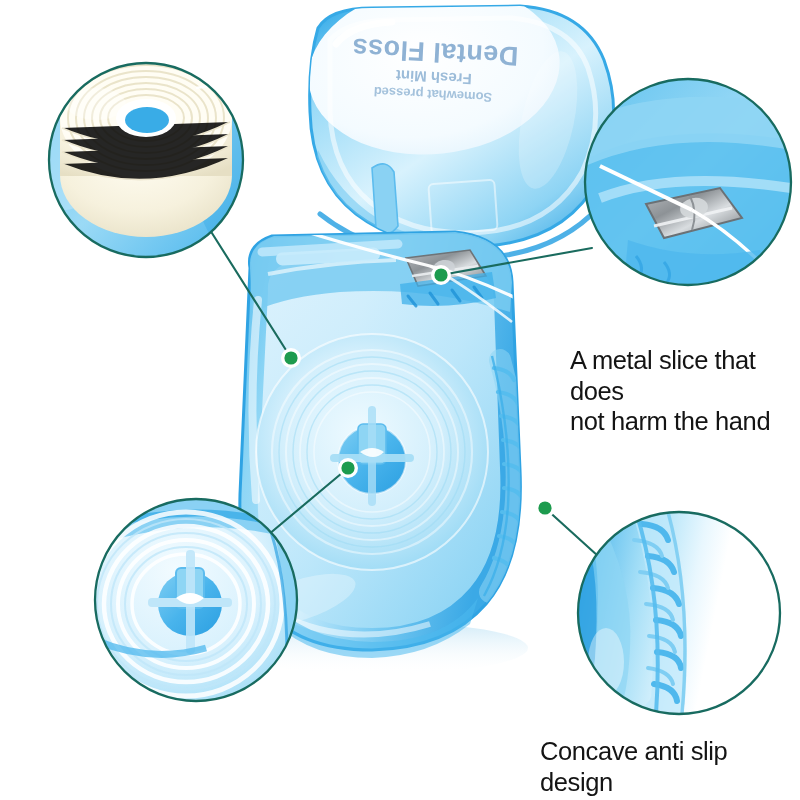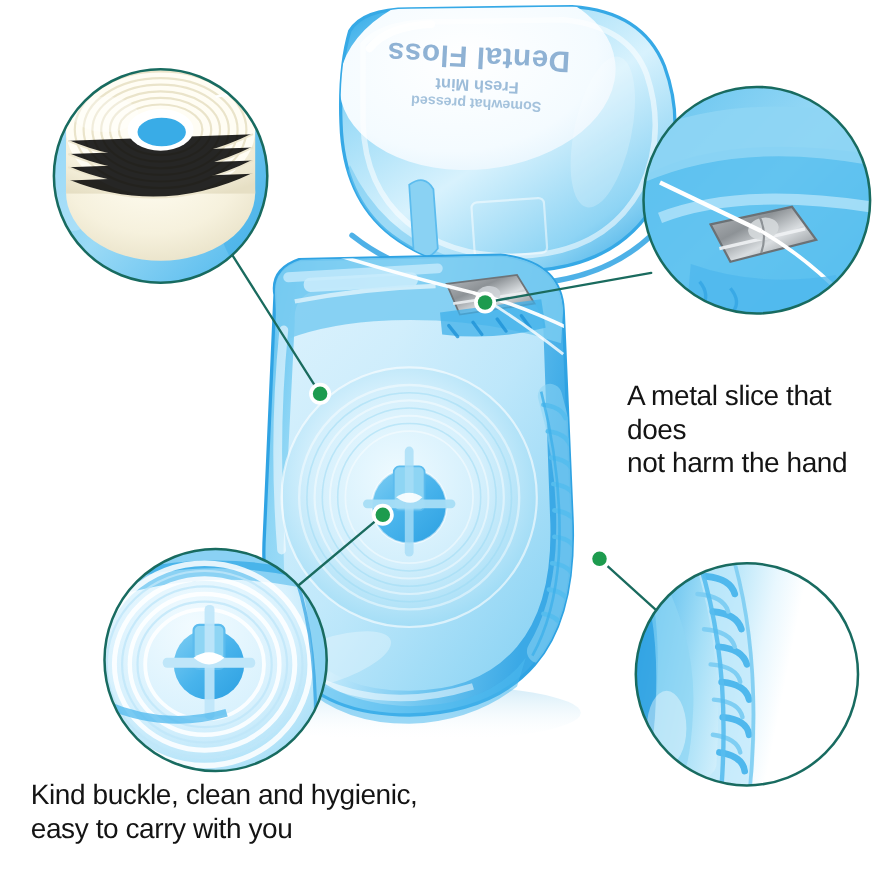--- a/index.html
+++ b/index.html
@@ -421,16 +421,15 @@
       <circle cx="348" cy="468" r="6.6" fill="#1d9b4e"></circle>
     </g>
     <g>
       <circle cx="545" cy="508" r="10" fill="#ffffff"></circle>
       <circle cx="545" cy="508" r="6.6" fill="#1d9b4e"></circle>
     </g>
   </svg>
 
   <div id="cap-metal" class="caption">A metal slice that does
 not harm the hand</div>
-  <div id="cap-buckle" class="caption">Kind buckle, clean and hygienic,
-easy to carry with you</div>
+  <div id="cap-grip" class="caption">Concave anti slip design</div>
 
 </div>
 
 </body></html>

